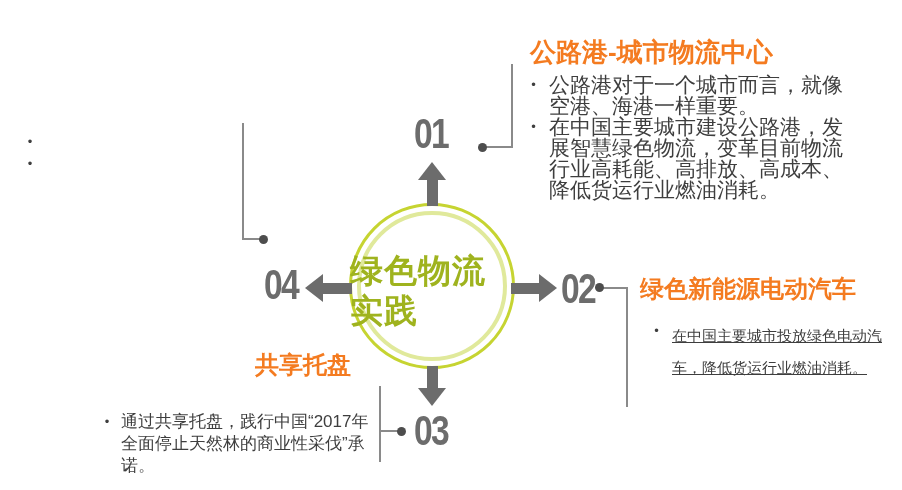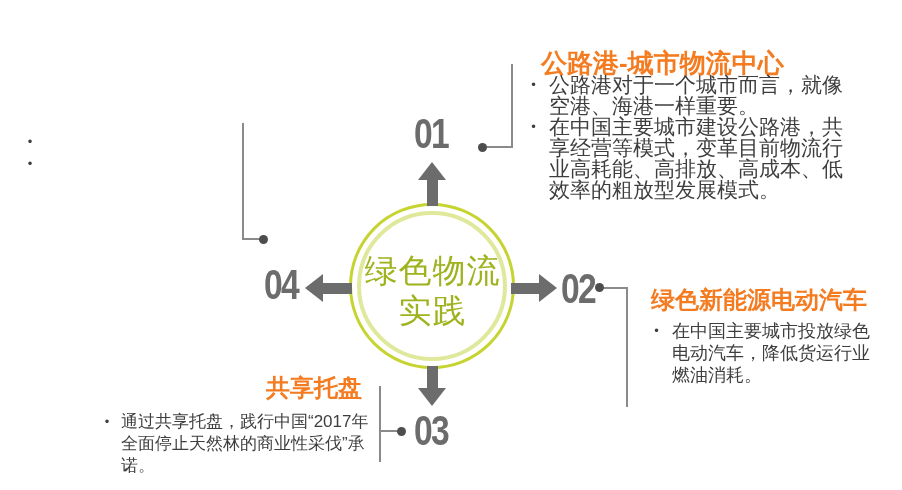--- a/index.html
+++ b/index.html
@@ -22,21 +22,21 @@
   .ring-outer{
     position:absolute;left:349px;top:203px;width:160px;height:160px;
     border:3px solid var(--ring-green);border-radius:50%;
   }
   .ring-inner{
     position:absolute;left:5px;top:5px;width:142px;height:142px;
     border:4px solid var(--ring-green-light);border-radius:50%;
   }
   .center-text{
     position:absolute;left:350px;top:251px;width:165px;
-    text-align:center;font-size:33px;font-weight:normal;line-height:1.22;
+    font-size:33px;font-weight:bold;line-height:1.22;
     color:var(--center-green);letter-spacing:1px;
   }
   .center-text span{display:block;}
 
   
   .arrow{position:absolute;}
   .arrow .shaft{background:var(--number-gray);}
   .arrow .head{width:0;height:0;}
   .arrow-up{left:418px;top:162px;width:28px;height:44px;display:flex;flex-direction:column;align-items:center;}
   .arrow-up .head{border-left:14px solid transparent;border-right:14px solid transparent;border-bottom:18px solid var(--number-gray);}
@@ -73,43 +73,43 @@
   .c3-v{left:379px;top:386px;width:2px;height:76px;}
   .c3-h{left:381px;top:430px;width:19px;height:2px;}
   .c3-dot{left:397px;top:427px;}
   .c4-v{left:242px;top:123px;width:2px;height:117px;}
   .c4-h{left:244px;top:238px;width:18px;height:2px;}
   .c4-dot{left:259px;top:235px;}
 
   
   .sec{position:absolute;}
   .sec-title{
-    margin:11px;font-weight:bold;color:var(--accent-orange);line-height:1.1;white-space:nowrap;
+    margin:0;font-weight:bold;color:var(--accent-orange);line-height:1.1;white-space:nowrap;
   }
   .bullets{list-style:none;margin:0;padding:0;}
   .bullets li{display:flex;align-items:flex-start;}
   .blt{flex:0 0 auto;text-align:center;color:var(--body-text);}
   .btx{color:var(--body-text);}
 
   .sec-trailer-title{left:84px;top:92px;font-size:26px;}
   .sec-trailer-body{left:14px;top:131px;}
   .sec-trailer-body .blt{width:32px;font-size:13px;line-height:22px;}
   .sec-trailer-body .btx{width:206px;font-size:17px;line-height:22px;}
 
   .sec-highway-title{left:530px;top:38px;font-size:26px;}
   .sec-highway-body{left:518px;top:74px;}
   .sec-highway-body .blt{width:31px;font-size:13px;line-height:21px;}
   .sec-highway-body .btx{width:312px;font-size:21px;line-height:21px;}
 
   .sec-ev-title{left:640px;top:276px;font-size:24px;}
   .sec-ev-body{left:641px;top:320px;}
   .sec-ev-body .blt{width:31px;font-size:13px;line-height:22px;}
-  .sec-ev-body .btx{width:212px;font-size:18px;line-height:22px;}
-
-  .sec-pallet-title{left:255px;top:364px;font-size:24px;}
+  .sec-ev-body .btx{width:212px;font-size:15px;line-height:32px;text-decoration:underline;}
+
+  .sec-pallet-title{left:255px;top:352px;font-size:24px;}
   .sec-pallet-body{left:93px;top:411px;}
   .sec-pallet-body .blt{width:28px;font-size:13px;line-height:22px;}
   .sec-pallet-body .btx{width:258px;font-size:17px;line-height:22px;}
 </style>
 </head>
 <body>
 
 <div class="canvas">
 
   <div class="ring-outer">
@@ -168,21 +168,21 @@
   </ul>
 
   <h2 class="sec sec-title sec-highway-title">公路港-城市物流中心</h2>
   <ul class="sec bullets sec-highway-body">
     <li>
       <span class="blt">•</span>
       <span class="btx">公路港对于一个城市而言，就像空港、海港一样重要。</span>
     </li>
     <li>
       <span class="blt">•</span>
-      <span class="btx">在中国主要城市建设公路港，共享经营等模式，变革目前物流行业高耗能、高排放、高成本、低效率的粗放型发展模式。</span>
+      <span class="btx">在中国主要城市建设公路港，发展智慧绿色物流，变革目前物流行业高耗能、高排放、高成本、降低货运行业燃油消耗。</span>
     </li>
   </ul>
 
   <h2 class="sec sec-title sec-ev-title">绿色新能源电动汽车</h2>
   <ul class="sec bullets sec-ev-body">
     <li>
       <span class="blt">•</span>
       <span class="btx">在中国主要城市投放绿色电动汽车，降低货运行业燃油消耗。</span>
     </li>
   </ul>

